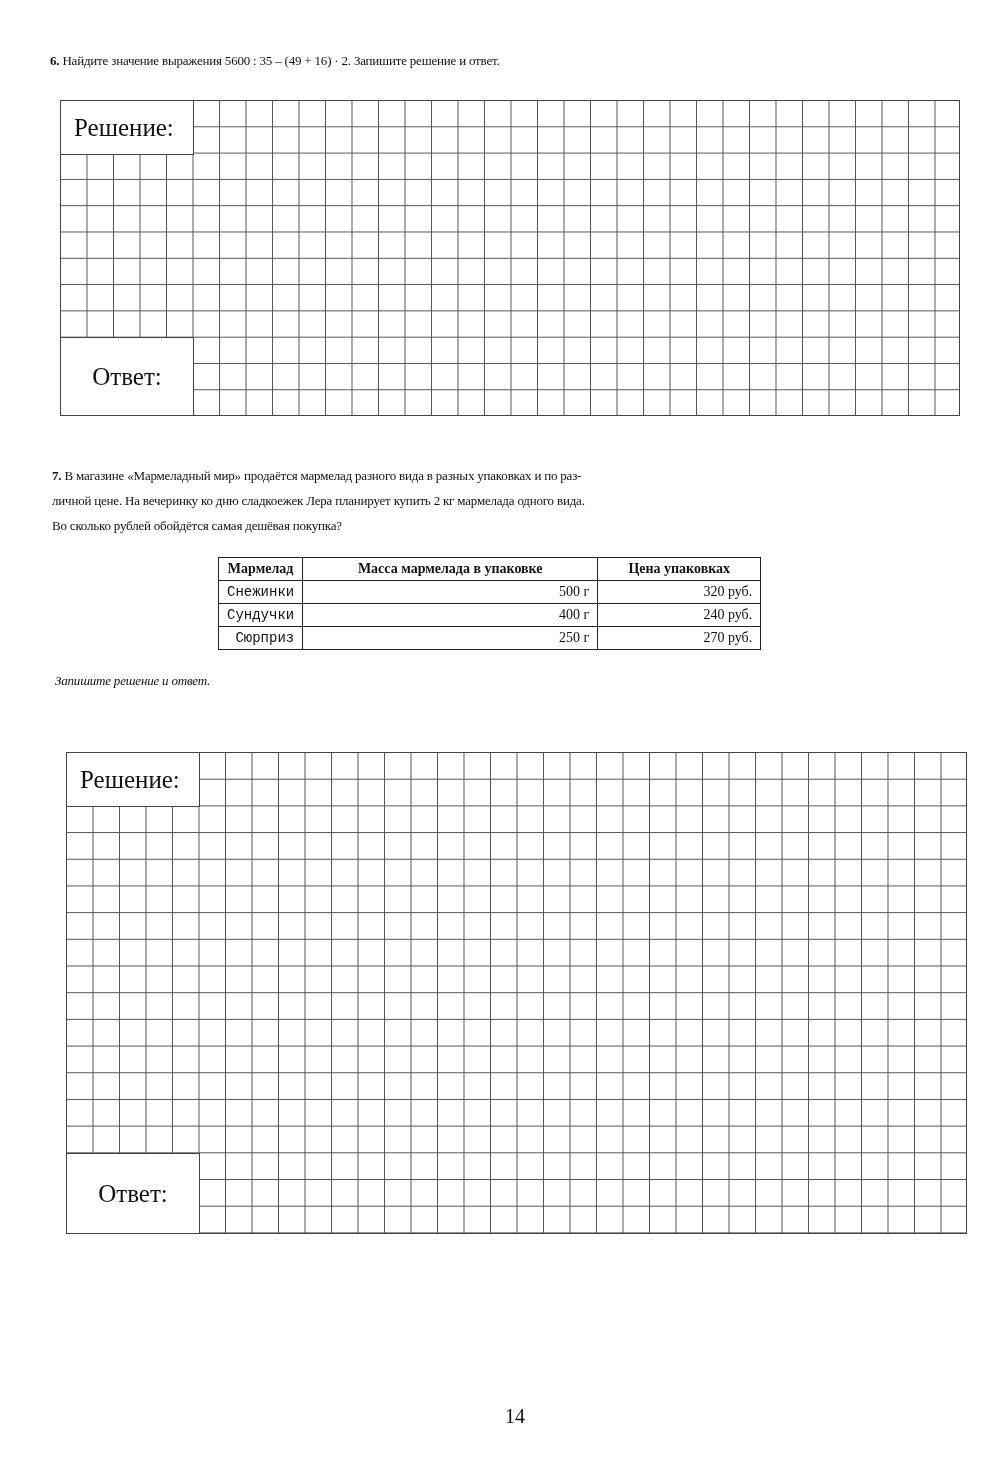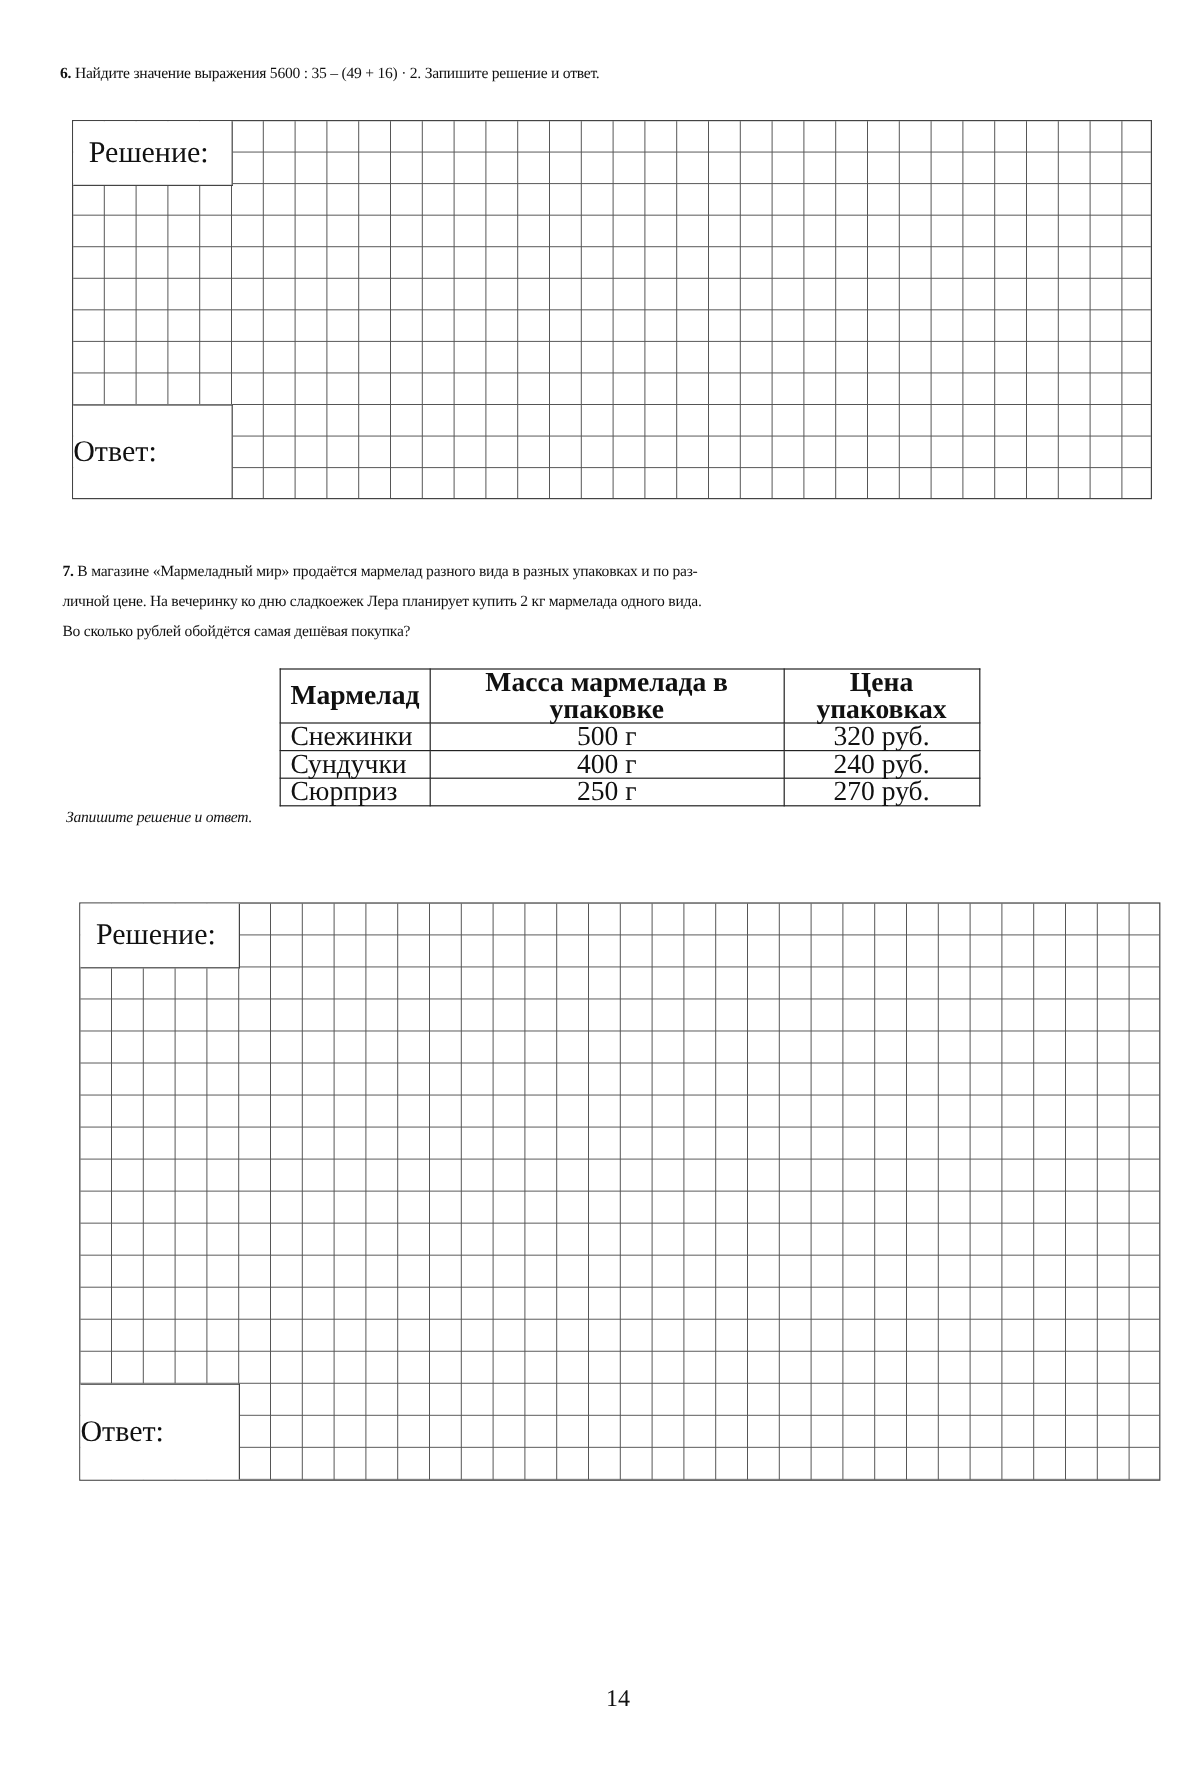--- a/index.html
+++ b/index.html
@@ -8,26 +8,26 @@
   .task-text { position: absolute; font-size: 13px; line-height: 25px; letter-spacing: -0.2px; }
   .task-num { font-weight: bold; }
   .grid { position: absolute; border: 1.5px solid #444; box-sizing: border-box;
           background-color: #fff;
           background-image:
             linear-gradient(to right, #555 1px, transparent 1px),
             linear-gradient(to bottom, #555 1px, transparent 1px); }
   .grid-label { position: absolute; background: #fff; border-right: 1.5px solid #444;
                 box-sizing: border-box; font-size: 25px; display: flex; align-items: center; }
   .lbl-top { border-bottom: 1.5px solid #444; }
-  .lbl-bottom { border-top: 1.5px solid #444; justify-content: flex-start; }
-  table.mtab { position: absolute; border-collapse: collapse; font-size: 23px; margin-left: 15px; }
+  .lbl-bottom { border-top: 1.5px solid #444; justify-content: center; }
+  table.mtab { position: absolute; border-collapse: collapse; font-size: 14px; }
   table.mtab th, table.mtab td { border: 1.5px solid #222; padding: 0 8px; height: 22px; line-height: 22px; }
   table.mtab th { font-weight: bold; }
-  table.mtab td.c { text-align: center; }
-  table.mtab td.l { text-align: left; }
+  table.mtab td.c { text-align: right; }
+  table.mtab td.l { text-align: right; font-family: Liberation Mono, monospace; }
   .page-num { position: absolute; left: 0; width: 1030px; text-align: center; top: 1405px; font-size: 20px; }
 </style>
 </head>
 <body>
 
 <div class="task-text" style="left:50px; top:48px;">
   <span class="task-num">6.</span>
   <span>Найдите значение выражения 5600 : 35 – (49 + 16) · 2. Запишите решение и ответ.</span>
 </div>
 

